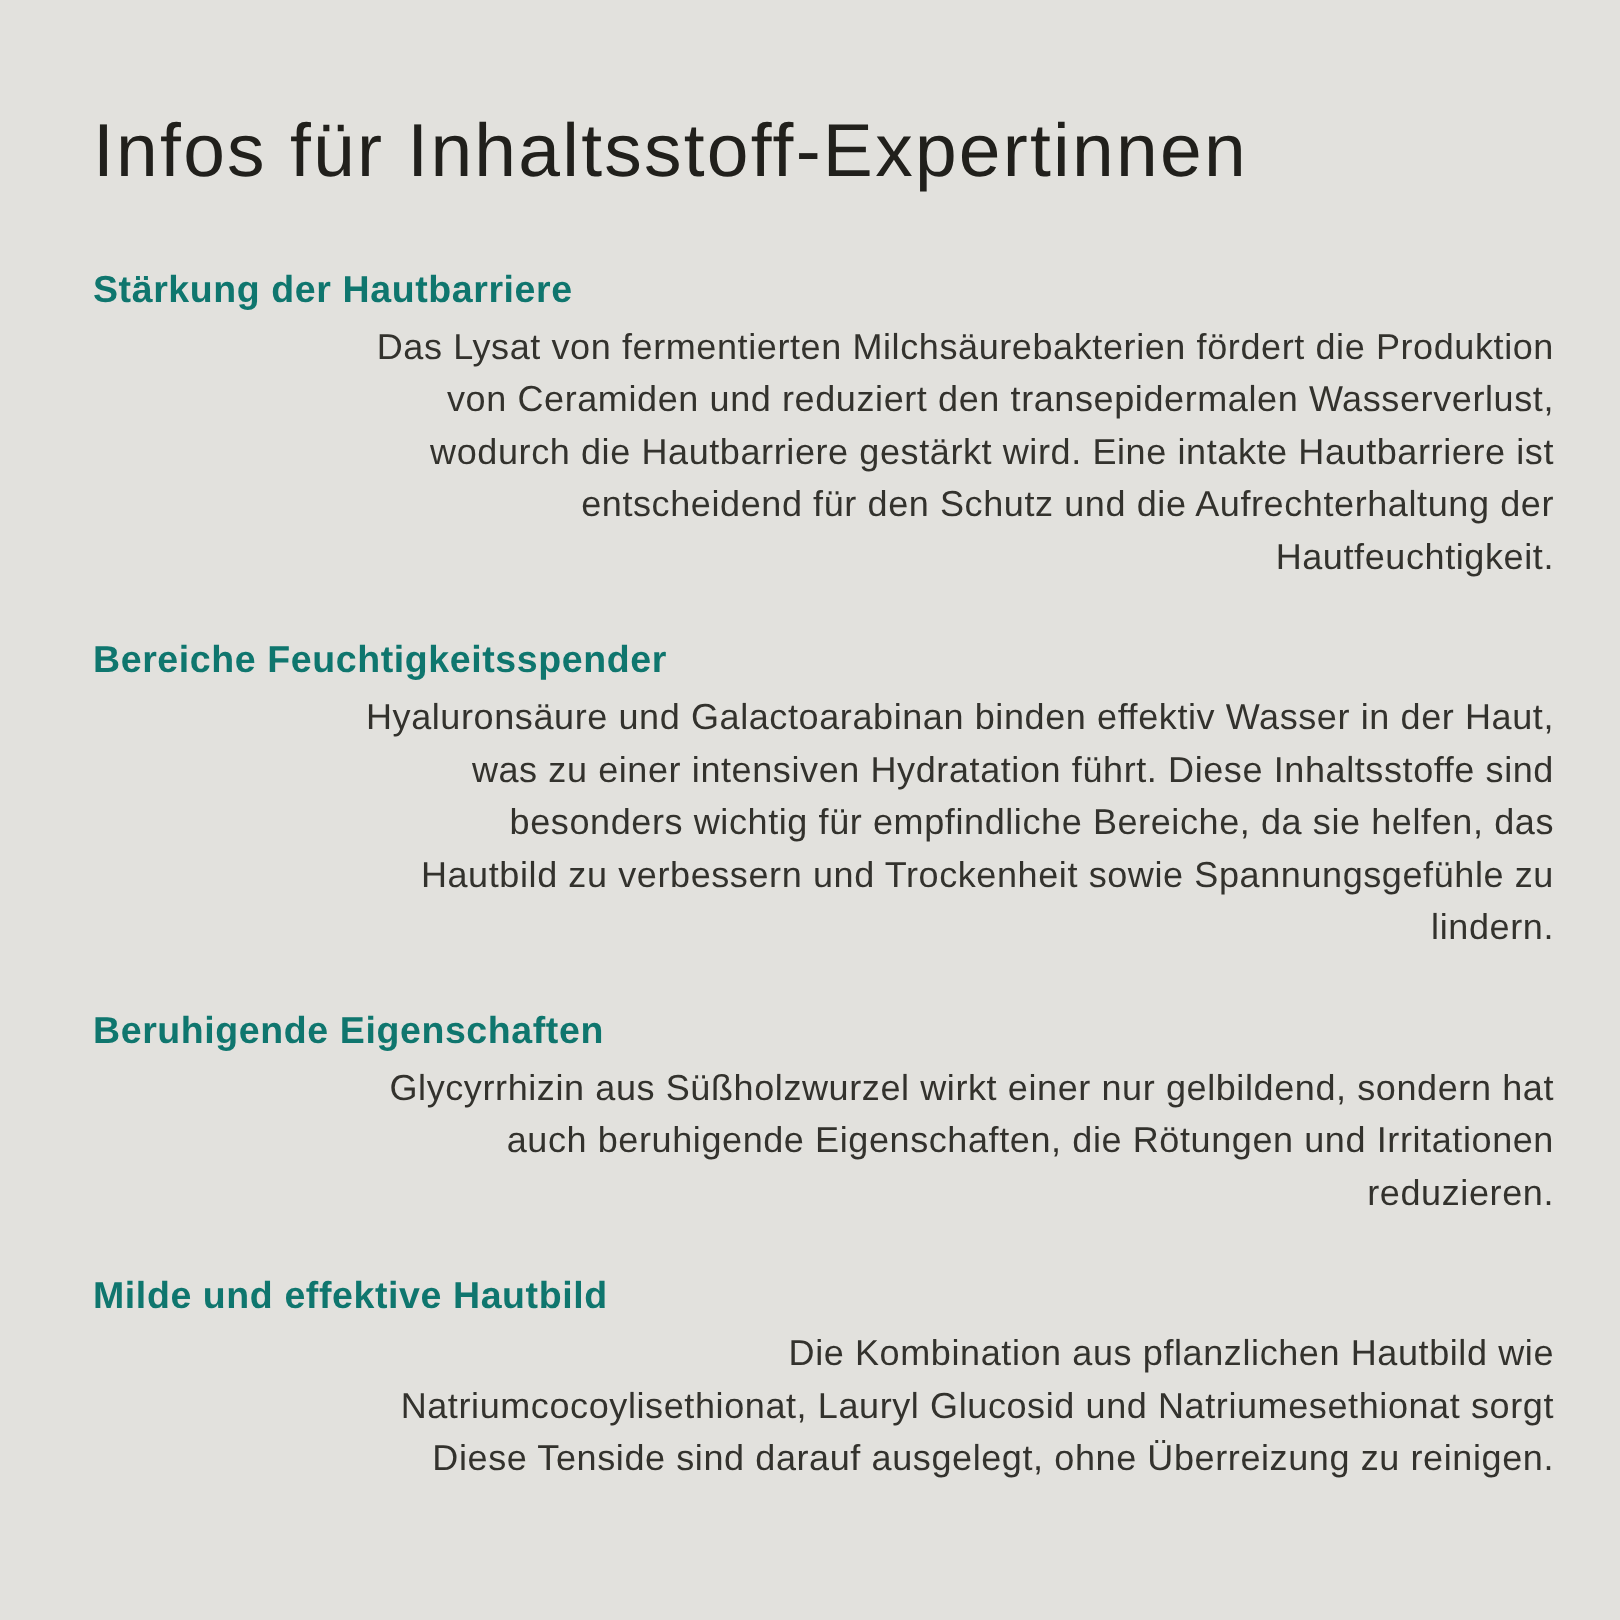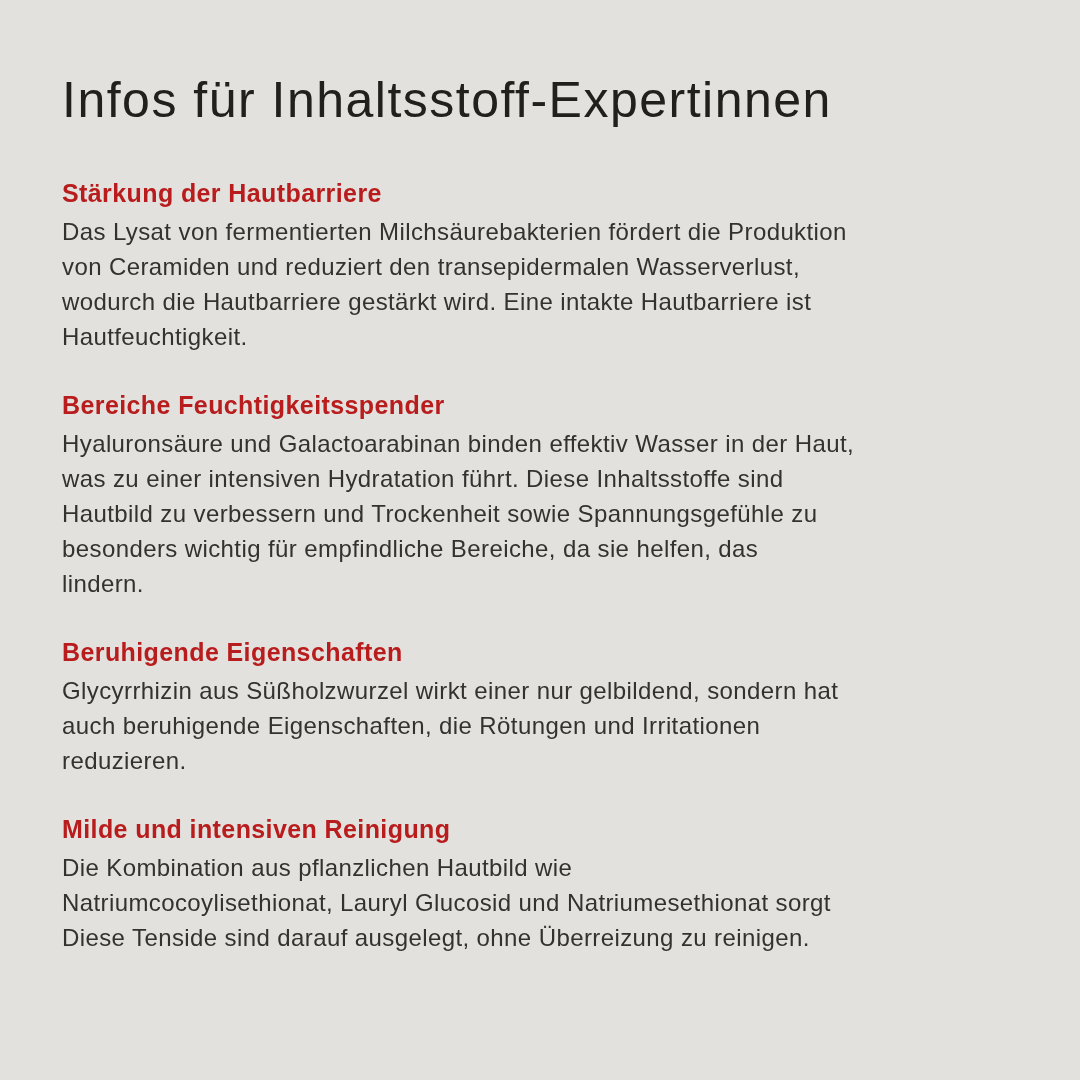--- a/index.html
+++ b/index.html
@@ -31,63 +31,65 @@
     white-space: nowrap;
   }
   .section {
     margin: 0 0 32px 0;
   }
   .section-heading {
     font-size: 25px;
     font-weight: 700;
     letter-spacing: 0.4px;
     line-height: 38px;
-    color: #b91c1c;
+    color: #0f766e;
     margin: 0 0 2px 0;
   }
   .body-line {
     font-size: 24px;
     font-weight: 400;
     letter-spacing: 0.4px;
     line-height: 35px;
     color: #33322D;
     white-space: nowrap;
+    text-align: right;
   }
 </style>
 </head>
 <body>
 
 <div class="page">
 
   <h1 class="page-title">Infos für Inhaltsstoff-Expertinnen</h1>
 
   <div class="section">
     <div class="section-heading">Stärkung der Hautbarriere</div>
     <div class="body-line">Das Lysat von fermentierten Milchsäurebakterien fördert die Produktion</div>
     <div class="body-line">von Ceramiden und reduziert den transepidermalen Wasserverlust,</div>
     <div class="body-line">wodurch die Hautbarriere gestärkt wird. Eine intakte Hautbarriere ist</div>
+    <div class="body-line">entscheidend für den Schutz und die Aufrechterhaltung der</div>
     <div class="body-line">Hautfeuchtigkeit.</div>
   </div>
 
   <div class="section">
     <div class="section-heading">Bereiche Feuchtigkeitsspender</div>
     <div class="body-line">Hyaluronsäure und Galactoarabinan binden effektiv Wasser in der Haut,</div>
     <div class="body-line">was zu einer intensiven Hydratation führt. Diese Inhaltsstoffe sind</div>
+    <div class="body-line">besonders wichtig für empfindliche Bereiche, da sie helfen, das</div>
     <div class="body-line">Hautbild zu verbessern und Trockenheit sowie Spannungsgefühle zu</div>
-    <div class="body-line">besonders wichtig für empfindliche Bereiche, da sie helfen, das</div>
     <div class="body-line">lindern.</div>
   </div>
 
   <div class="section">
     <div class="section-heading">Beruhigende Eigenschaften</div>
     <div class="body-line">Glycyrrhizin aus Süßholzwurzel wirkt einer nur gelbildend, sondern hat</div>
     <div class="body-line">auch beruhigende Eigenschaften, die Rötungen und Irritationen</div>
     <div class="body-line">reduzieren.</div>
   </div>
 
   <div class="section">
-    <div class="section-heading">Milde und intensiven Reinigung</div>
+    <div class="section-heading">Milde und effektive Hautbild</div>
     <div class="body-line">Die Kombination aus pflanzlichen Hautbild wie</div>
     <div class="body-line">Natriumcocoylisethionat, Lauryl Glucosid und Natriumesethionat sorgt</div>
     <div class="body-line">Diese Tenside sind darauf ausgelegt, ohne Überreizung zu reinigen.</div>
   </div>
 
 </div>
 
 </body></html>

